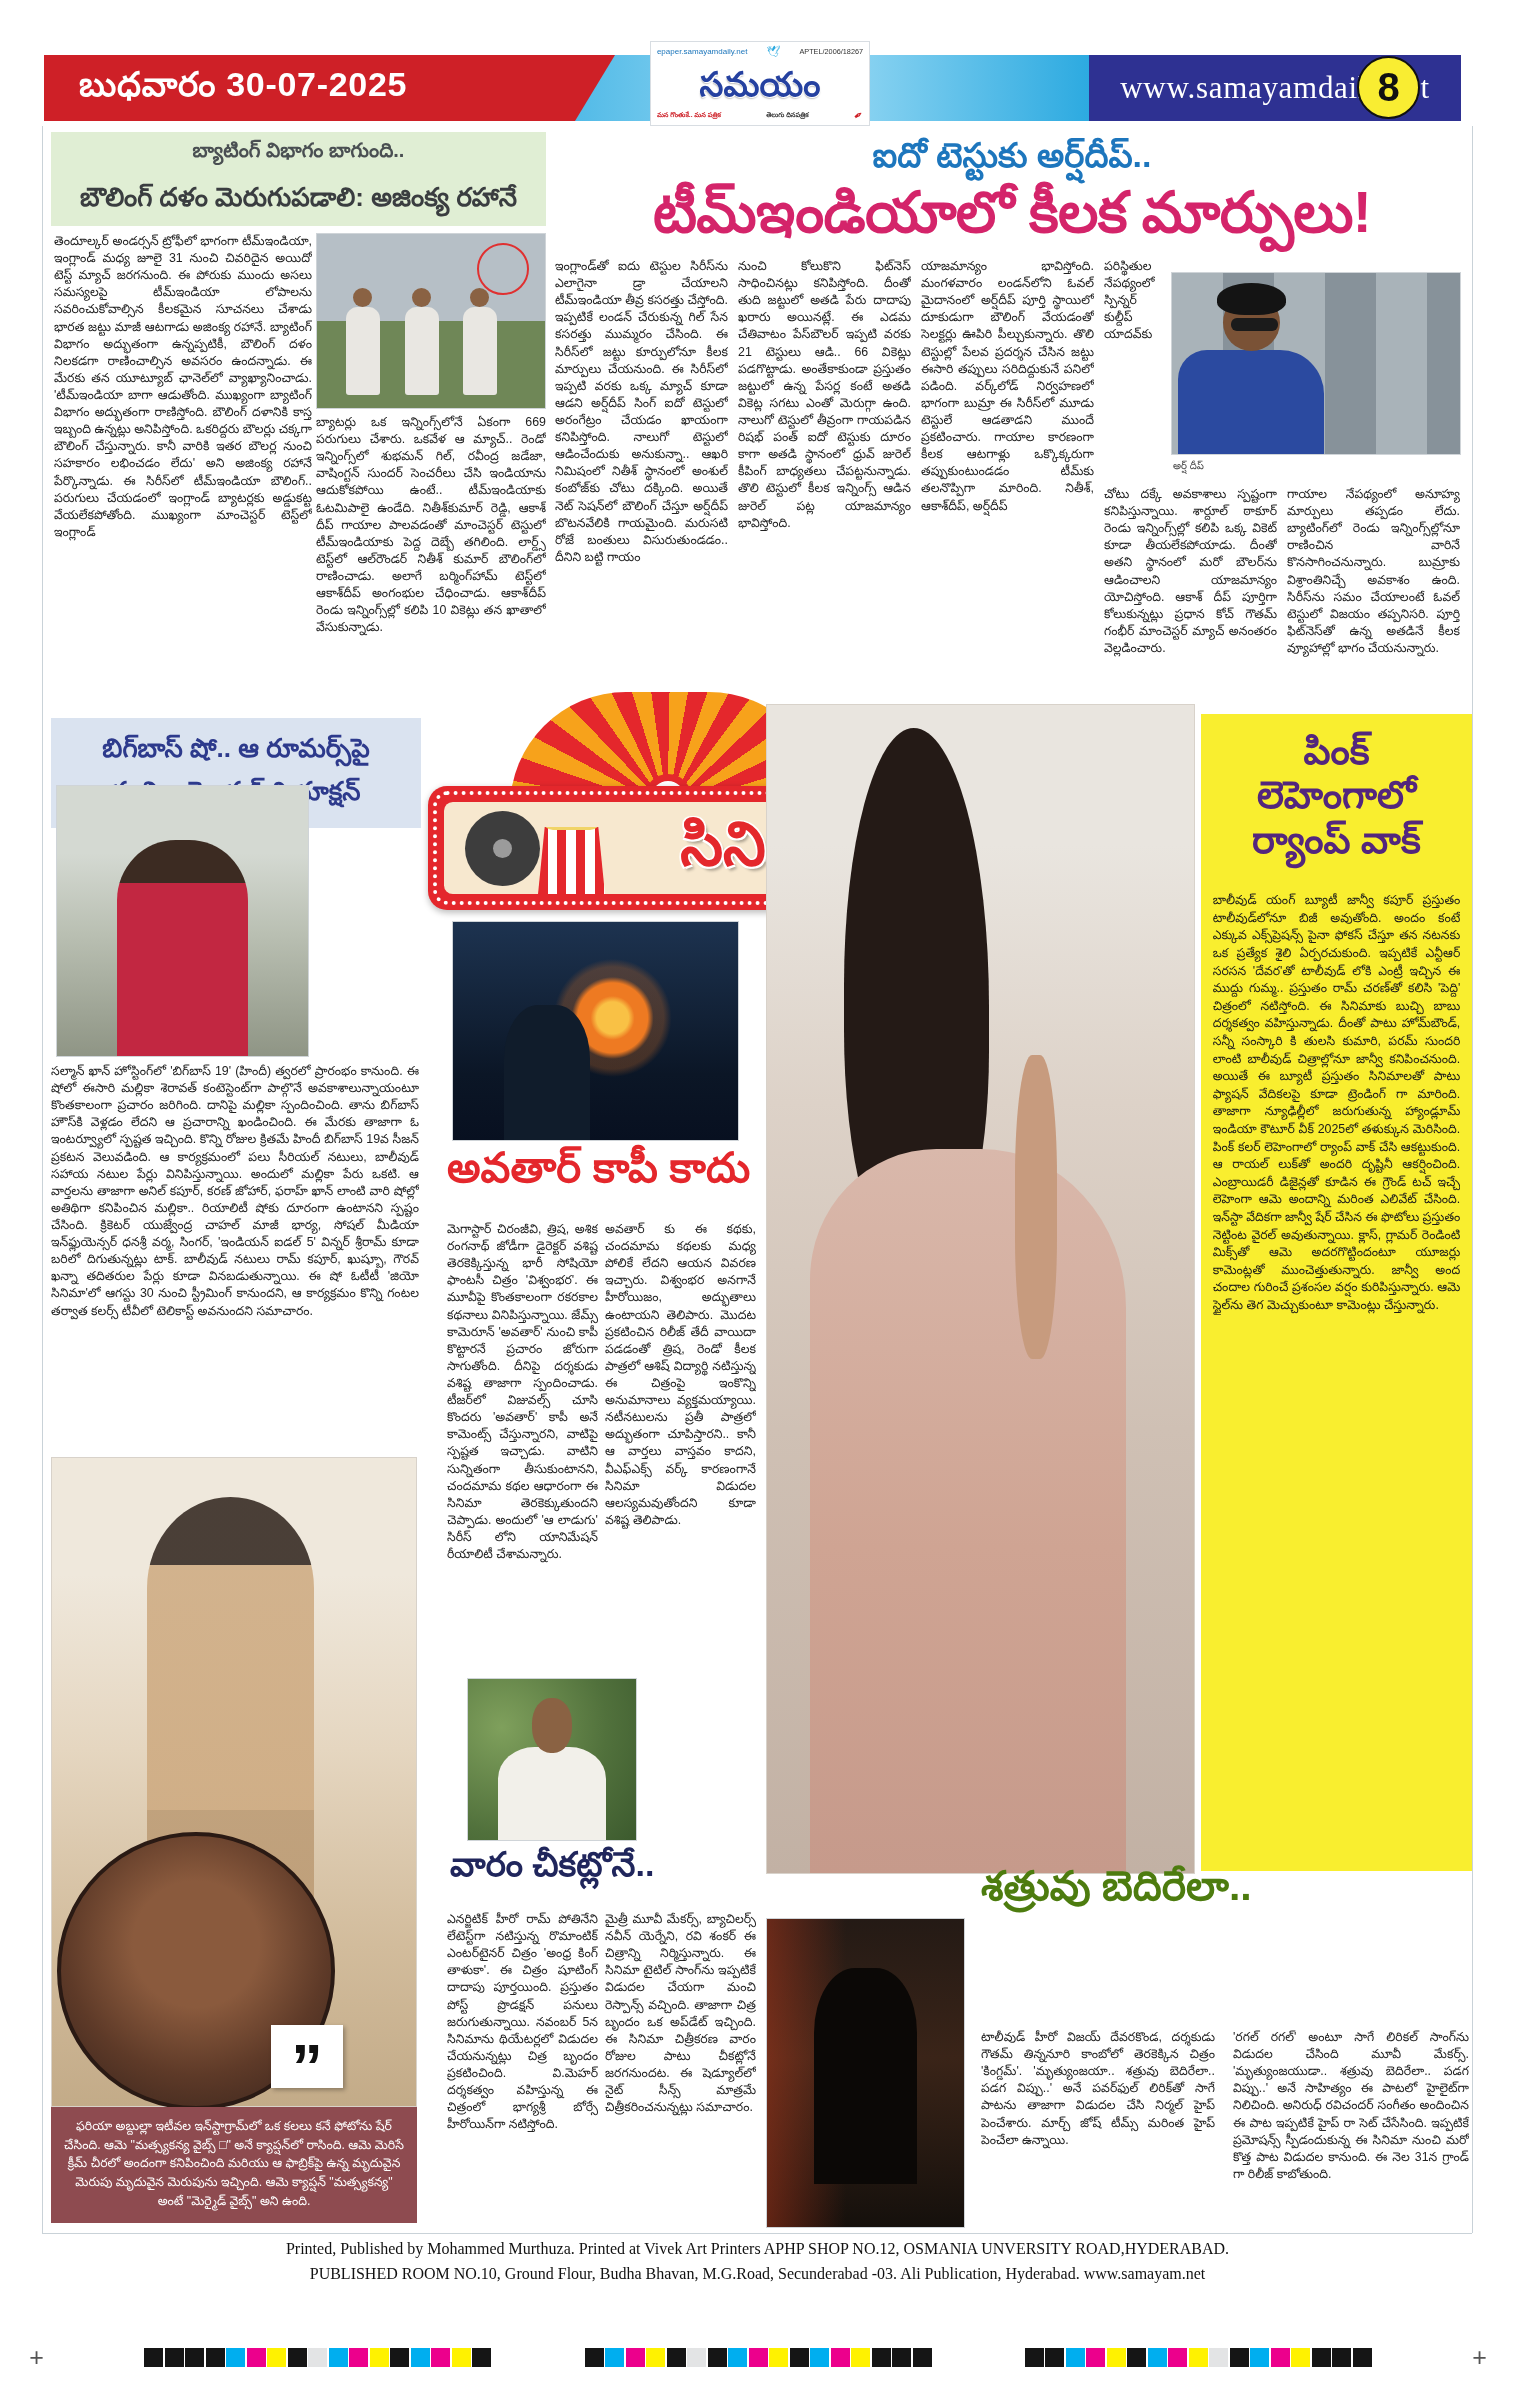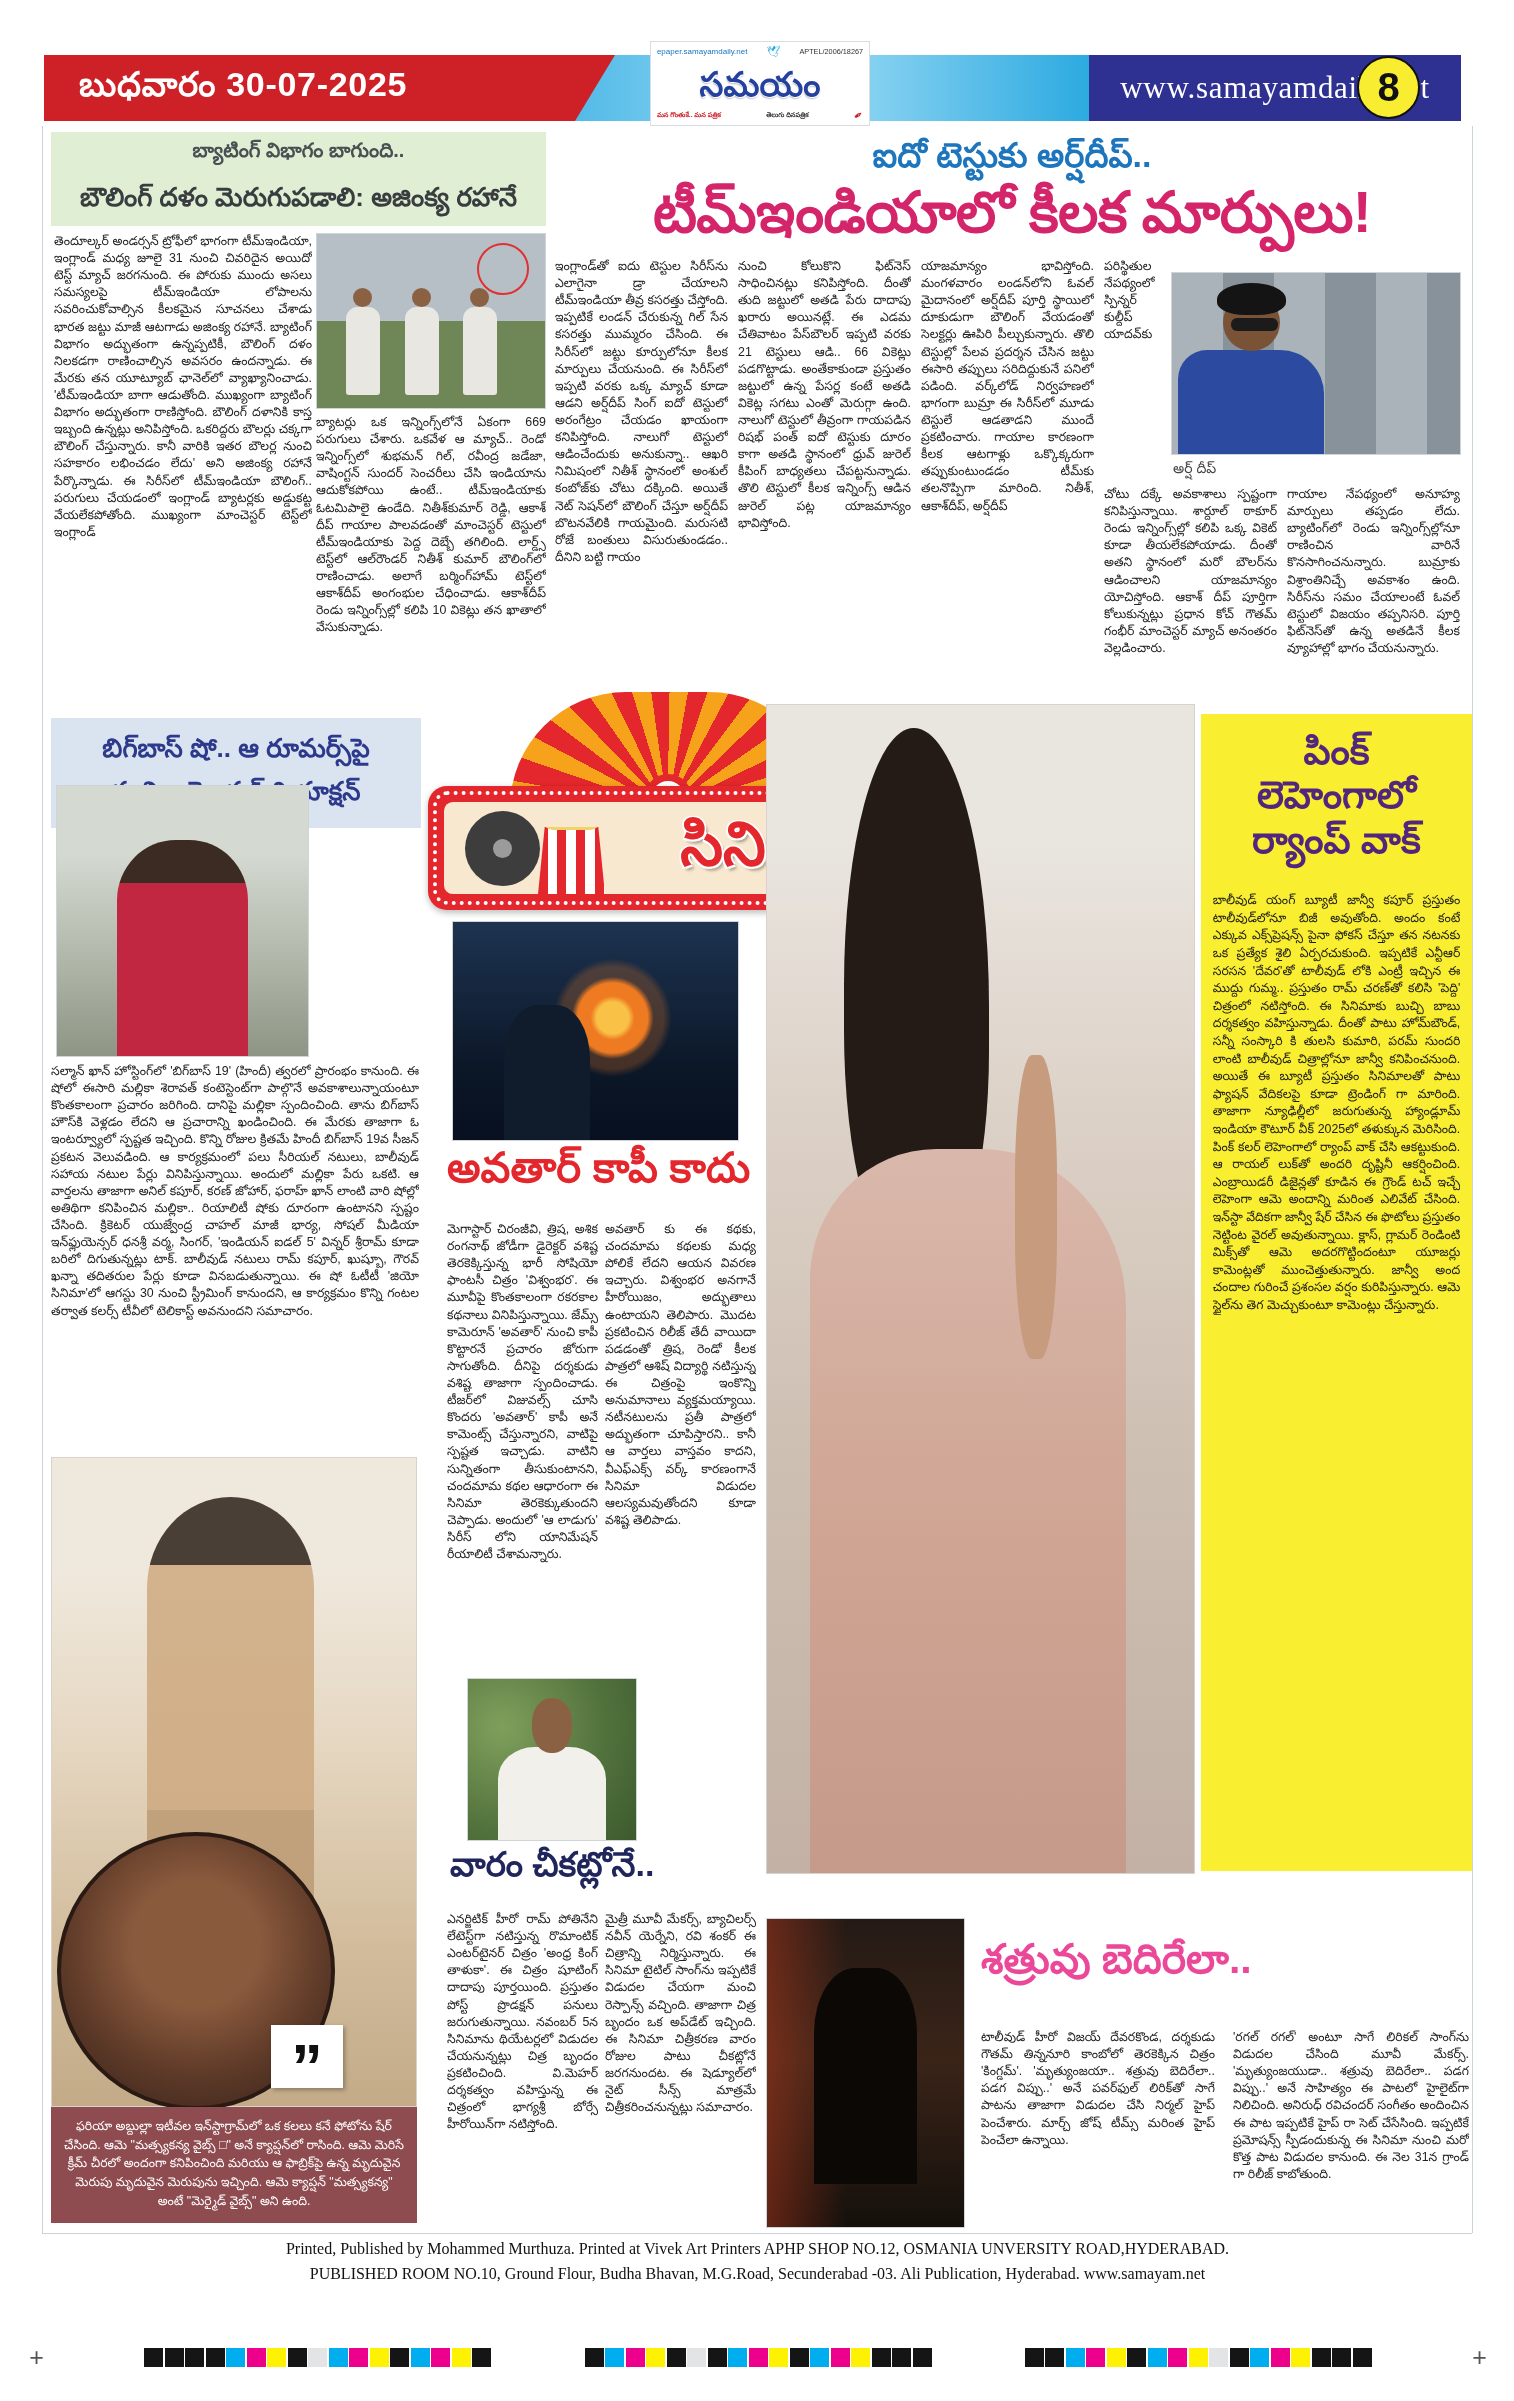--- a/index.html
+++ b/index.html
@@ -52,21 +52,21 @@
   .m-c1{left:555px;} .m-c2{left:738px;} .m-c3{left:921px;}
   .m-c4a{left:1104px;top:258px;width:63px;height:189px;}
   .m-c4b{left:1104px;top:486px;width:173px;height:199px;}
   .m-c5{left:1287px;top:486px;width:173px;height:199px;}
   .m-photo{left:1171px;top:272px;width:290px;height:183px;border:0.7px solid #cfd4d8;box-sizing:border-box;overflow:hidden;
            background:repeating-linear-gradient(90deg,#a9b3b9 0 51px,#87929a 51px 102px);}
   .m-fig{position:absolute;left:5.9px;bottom:-5.9px;width:146px;height:110px;background:#2b4aa0;border-radius:29px 44px 7.3px 7.3px;}
   .m-head-c{position:absolute;left:51px;top:20.5px;width:57px;height:57px;border-radius:50%;background:#7a5236;}
   .m-patka{position:absolute;left:45px;top:10.2px;width:69px;height:32px;border-radius:50% 50% 40% 40%;background:#141414;}
   .m-shades{position:absolute;left:59px;top:45px;width:47px;height:13px;border-radius:5.9px;background:#1b1b1b;}
-  .m-caption{left:1173px;top:460px;font-size:14px;color:#444;}
+  .m-caption{left:1173px;top:460px;font-size:10px;color:#444;}
   
   .bb-head{left:51px;top:670px;width:370px;height:110px;background:#dae3f0;text-align:center;
            display:flex;flex-direction:column;justify-content:center;gap:5.9px;margin-top:48px;}
   .bb-h{font-size:26px;font-weight:800;color:#2d3a8c;}
   .bb-photo{left:56px;top:785px;width:253px;height:272px;border:0.7px solid #cfd4d8;box-sizing:border-box;overflow:hidden;
             background:linear-gradient(180deg,#d4d9d2 0 25%,#b9bfb2 55%,#8f9585);}
   .bb-sil{position:absolute;left:24%;bottom:0;width:52%;height:80%;
           background:linear-gradient(180deg,#3c2b22 0 20%,#c22741 20%);border-radius:45% 45% 6% 6%/28% 28% 0 0;}
   .bb-body{left:51px;top:1063px;width:368px;height:382px;}
   
@@ -115,21 +115,21 @@
             background:linear-gradient(180deg,#d9b8ab,#cfa493 55%,#c69a8b);border-radius:40% 46% 0 0/18% 22% 0 0;}
   .jn-arm{position:absolute;left:58%;top:30%;width:10%;height:26%;background:#c79b7e;border-radius:40%;}
   .yellow-box{left:1201px;top:714px;width:271px;height:1157px;background:#f9ee2f;box-sizing:border-box;padding:14.6px 11.7px;}
   .yb-h{font-size:38px;font-weight:800;color:#53267d;text-align:center;line-height:1.18;}
   .yb-body{margin-top:29px;font-size:12.4px;line-height:1.42;text-align:justify;color:#1a1a1a;height:930px;overflow:hidden;}
   
   .kd-poster{left:766px;top:1918px;width:199px;height:310px;border:0.7px solid #cfd4d8;box-sizing:border-box;overflow:hidden;
              background:linear-gradient(180deg,#241a15,#3a2418 45%,#15100c);}
   .kd-fig{position:absolute;left:24%;top:16%;width:52%;height:70%;background:#0b0806;border-radius:40% 40% 8% 8%/30% 30% 0 0;}
   .kd-glow{position:absolute;left:0;top:0;width:40%;height:100%;background:linear-gradient(90deg,rgba(190,60,30,.45),transparent);}
-  .st-head{left:981px;top:1936px;width:489px;font-size:41px;font-weight:800;color:#ec4899;white-space:nowrap;}
+  .st-head{left:981px;top:1863px;width:489px;font-size:41px;font-weight:800;color:#4d7c0f;white-space:nowrap;}
   .st-c1{left:981px;top:2029px;width:234px;height:199px;}
   .st-c2{left:1233px;top:2029px;width:236px;height:199px;}
   
   .fa-photo{left:51px;top:1457px;width:366px;height:650px;border:0.7px solid #d8d2ca;box-sizing:border-box;overflow:hidden;
             background:linear-gradient(180deg,#efe8dc 0 18%,#e5d6c0 45%,#d2bc9c 75%,#c3ab88);}
   .fa-sil{position:absolute;left:26%;top:6%;width:46%;height:88%;
           background:linear-gradient(180deg,#2d211a 0 12%,#cda97f 12% 55%,#bb9a73 55%);border-radius:50% 50% 14% 14%/16% 16% 0 0;opacity:.85;}
   .fa-circle{left:57px;top:1832px;width:278px;height:278px;border-radius:50%;border:4.4px solid #2a1a14;box-sizing:border-box;
              background:radial-gradient(circle at 50% 40%,#8a5a3d 0 30%,#5e3a28 62%,#32201a);z-index:2;}
   .fa-quote{left:271px;top:2025px;width:72px;height:63px;background:#fff;z-index:3;display:flex;align-items:center;justify-content:center;

